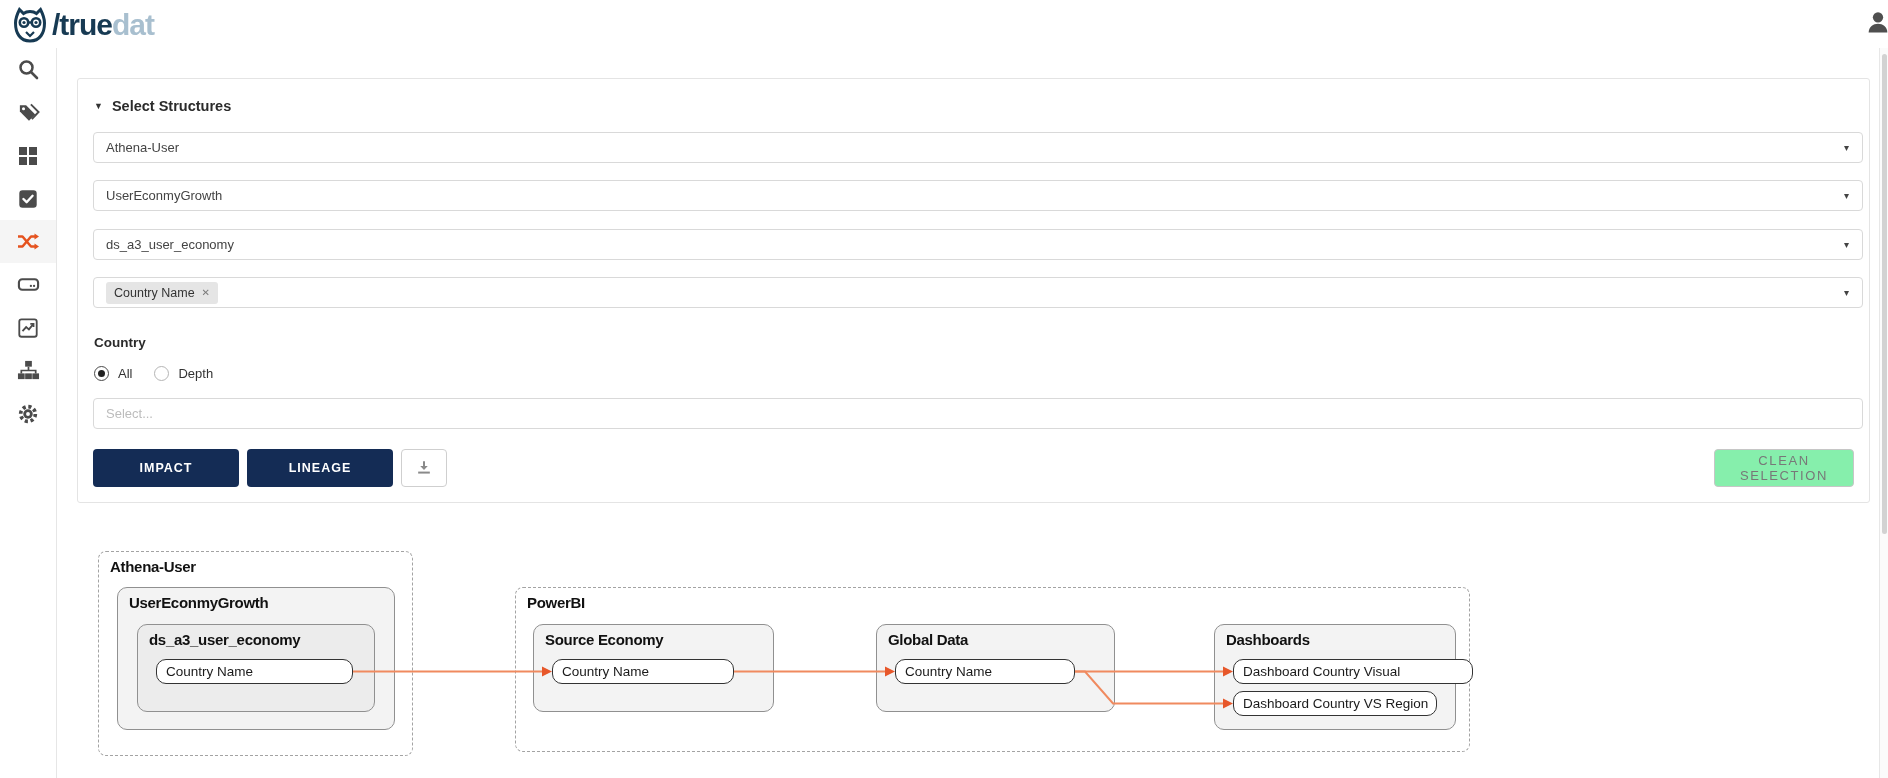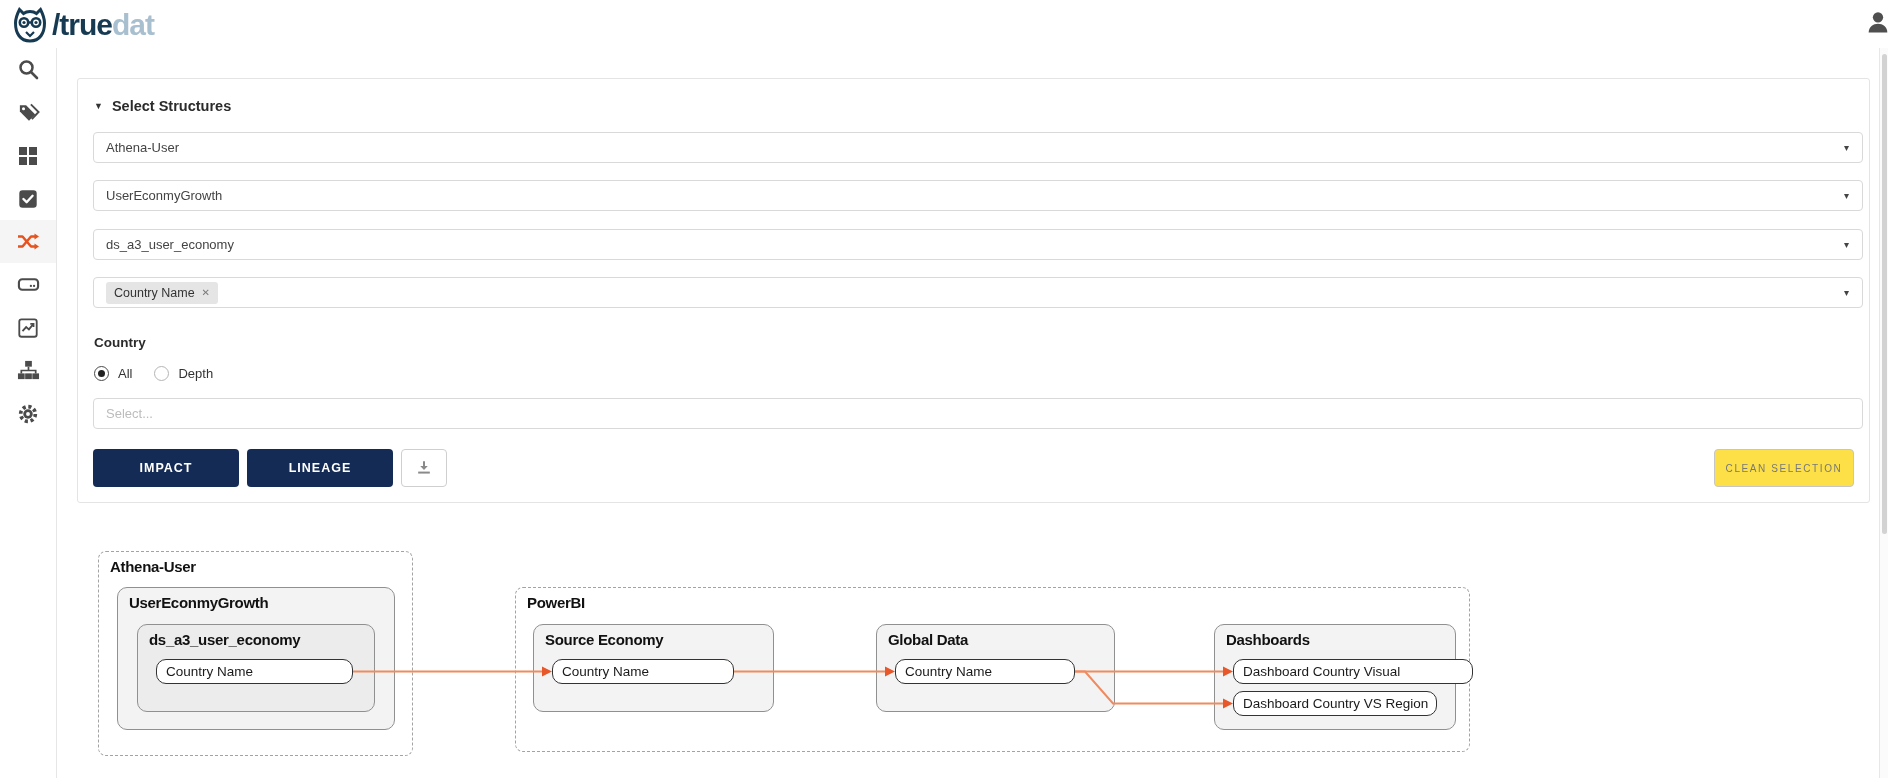--- a/index.html
+++ b/index.html
@@ -59,22 +59,22 @@
   .depth-input{position:absolute;left:15px;top:319px;width:1770px;height:31px;
     border:1px solid var(--input-border);border-radius:4px;padding:0 12px;font-size:13px;
     font-family:"Liberation Sans",sans-serif;color:#444;outline:none;}
   .depth-input::placeholder{color:var(--placeholder);}
   .btn-row{position:absolute;left:15px;top:370px;display:flex;}
   .btn{height:38px;border-radius:4px;border:none;font-family:"Liberation Sans",sans-serif;
     font-size:12.5px;font-weight:700;letter-spacing:1px;cursor:pointer;}
   .btn.primary{width:146px;background:var(--navy);color:#fff;margin-right:8px;}
   .btn.icon-btn{width:46px;background:#fff;border:1px solid #cfcfcf;display:flex;
     align-items:center;justify-content:center;}
-  .btn.ghost{position:absolute;right:15px;top:370px;width:140px;background:#fde047;
-    border:1px solid #c6c6c6;color:#787878;font-weight:400;font-size:10px;letter-spacing:1.6px;}
+  .btn.ghost{position:absolute;right:15px;top:370px;width:140px;background:#86efac;
+    border:1px solid #c6c6c6;color:#787878;font-weight:400;font-size:13px;letter-spacing:1.6px;}
   
   .diagram{position:absolute;left:0;top:540px;width:1888px;height:238px;}
   .dashed-box{position:absolute;border:1.5px dashed var(--dashed-border);border-radius:8px;background:transparent;}
   .group-box{position:absolute;border:1.5px solid var(--group-border);border-radius:10px;background:var(--group-bg);}
   .group-box.nested{background:var(--subgroup-bg);}
   .gd-label{position:absolute;left:11px;top:6px;font-size:15px;font-weight:700;color:#111;
     letter-spacing:-0.3px;white-space:nowrap;}
   .node{position:absolute;height:25px;border:1.5px solid var(--node-border);border-radius:10px;
     background:#fff;display:flex;align-items:center;padding:0 9px;font-size:13.5px;color:#1a1a1a;
     white-space:nowrap;cursor:pointer;}

